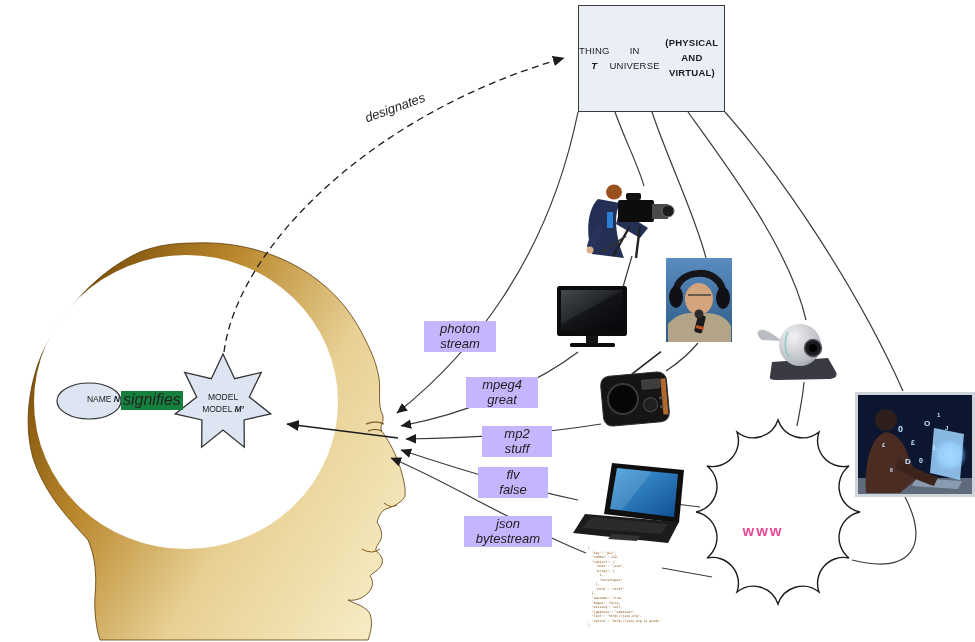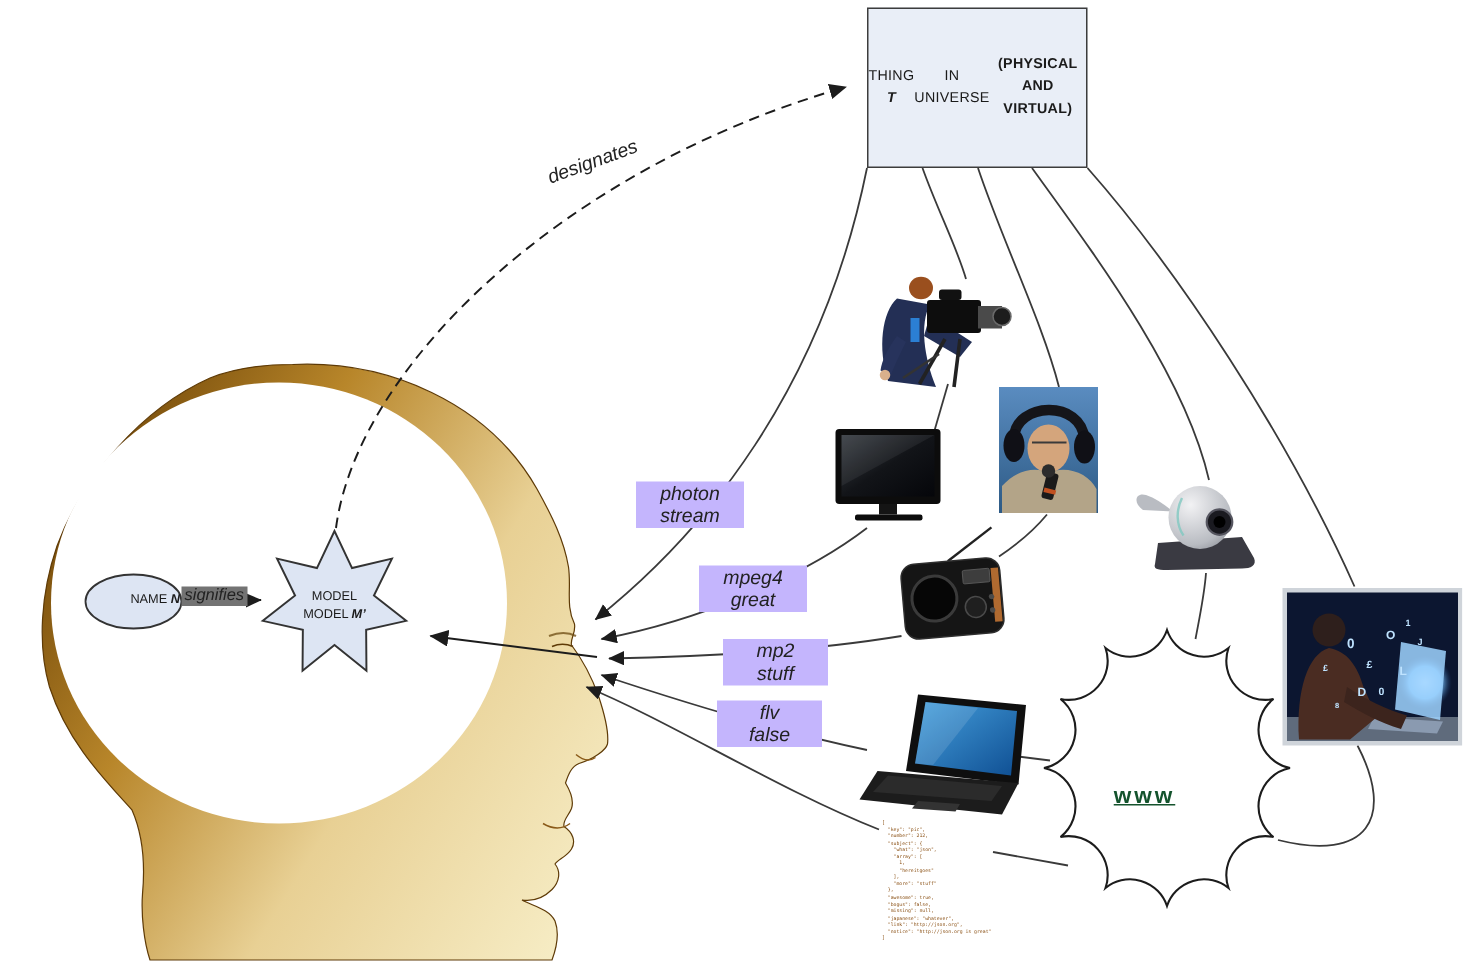--- a/index.html
+++ b/index.html
@@ -8,28 +8,28 @@
   svg{position:absolute;left:0;top:0;}
   .thing-box{position:absolute;left:578px;top:5px;width:147px;height:107px;box-sizing:border-box;
              background:#e9eef7;border:1px solid #3c3c3c;display:flex;flex-direction:row;
              align-items:center;justify-content:center;text-align:center;
              font-size:9.5px;line-height:1.55;letter-spacing:.2px;color:#1b1b1b;}
   .thing-box .l3{font-weight:bold;text-align:center;}
   .var{font-weight:bold;font-style:italic;}
   .lbl{position:absolute;font-style:italic;font-size:13px;line-height:1.18;text-align:center;
        white-space:pre-line;background:#c4b5fd;padding:0 2px;color:#222;}
   .lbl-designates{left:345px;top:100px;width:96px;transform:rotate(-20deg);background:#fff;}
-  .lbl-signifies{left:121px;top:391px;font-size:11px;background:#737373;}
+  .lbl-signifies{left:121px;top:391px;font-size:16px;background:#15803d;}
   .lbl-photon{left:424px;top:321px;width:68px;}
   .lbl-mpeg4{left:466px;top:377px;width:68px;}
   .lbl-mp2{left:482px;top:426px;width:66px;}
   .lbl-flv{left:478px;top:467px;width:66px;}
   .lbl-json{left:464px;top:516px;width:84px;}
   .lbl-www{position:absolute;left:731px;top:522px;width:64px;text-align:center;
-           font-weight:bold;font-size:15px;letter-spacing:2px;color:#14532d;background:transparent;text-decoration:underline;}
+           font-weight:bold;font-size:15px;letter-spacing:2px;color:#ec4899;background:transparent;}
   .star-text{position:absolute;left:185px;top:391px;width:76px;text-align:center;
              font-size:8.5px;line-height:1.45;color:#1b1b1b;}
   .name-text{position:absolute;left:58px;top:394px;width:62px;text-align:right;
              font-size:8.5px;color:#1b1b1b;}
   .code{position:absolute;left:588px;top:546px;margin:0;
         font:3.2px/1.42 "DejaVu Sans Mono",monospace;color:#8a5014;white-space:pre;}
 </style>
 </head>
 <body>
 
@@ -223,20 +223,22 @@
   </div>
 
   <div class="lbl lbl-photon">photon
 stream</div>
   <div class="lbl lbl-mpeg4">mpeg4
 great</div>
   <div class="lbl lbl-mp2">mp2
 stuff</div>
   <div class="lbl lbl-flv">flv
 false</div>
+  <div class="lbl lbl-json">json
+bytestream</div>
 
   <div class="lbl-www">www</div>
 
   <pre class="code">[
   "key": "pic",
   "number": 212,
   "subject": {
     "what": "json",
     "array": [
       1,

